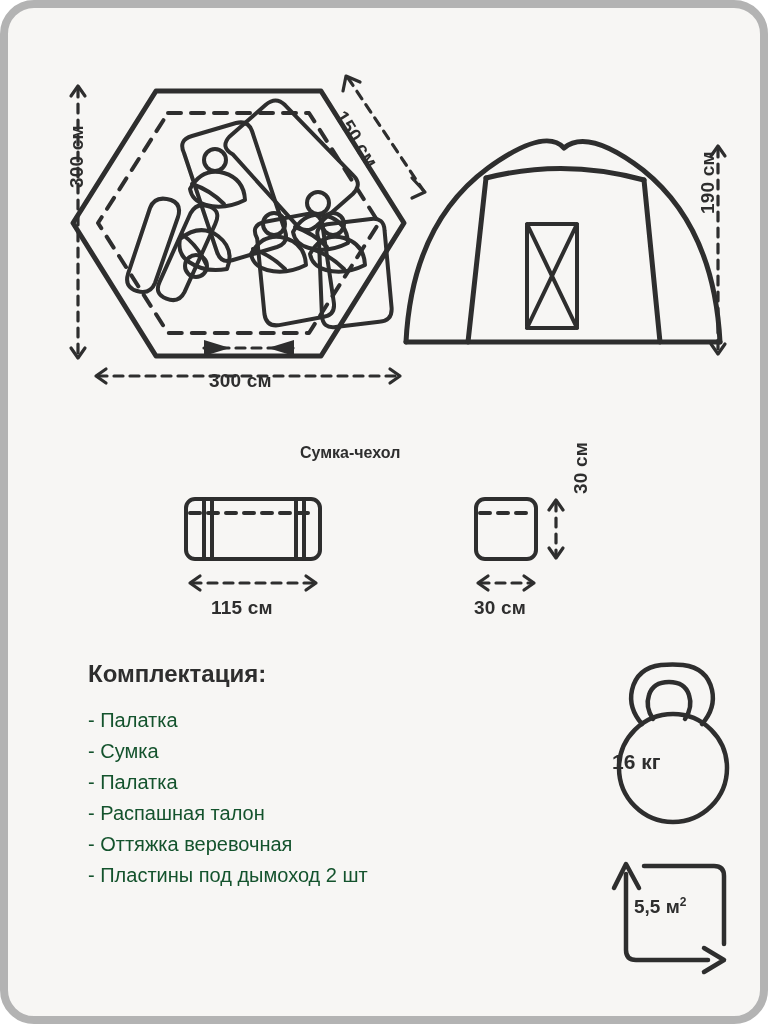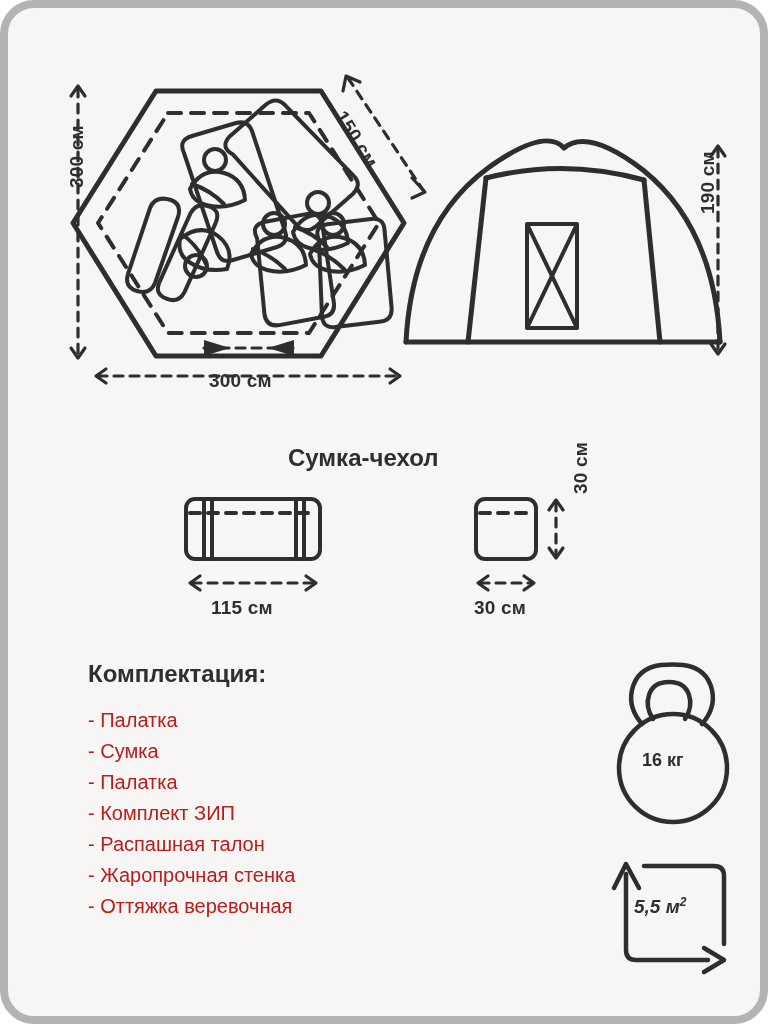--- a/index.html
+++ b/index.html
@@ -27,33 +27,33 @@
   .dim{font-size:19px;letter-spacing:.2px;}
   .dim-300v{left:58px;top:180px;transform:rotate(-90deg);transform-origin:left top;}
   .dim-300h{left:201px;top:362px;}
   .dim-150{left:341px;top:99px;transform:rotate(58deg);transform-origin:left top;}
   .dim-190v{left:689px;top:206px;transform:rotate(-90deg);transform-origin:left top;}
   .dim-115{left:203px;top:589px;}
   .dim-30h{left:466px;top:589px;}
   .dim-30v{left:562px;top:486px;transform:rotate(-90deg);transform-origin:left top;}
 
   
-  .bag-title{left:280px;top:436px;font-size:24px;}
+  .bag-title{left:292px;top:436px;font-size:16px;}
 
   
   .kit-title{left:80px;top:652px;font-size:24px;}
   .kit-list{position:absolute;left:80px;top:697px;width:440px;}
   .kit-item{
-    color:#b91c1c;font-size:20px;font-weight:normal;
+    color:#14532d;font-size:20px;font-weight:normal;
     line-height:31px;white-space:nowrap;
   }
 
   
-  .badge-weight{left:634px;top:742px;font-size:18px;}
-  .badge-area{left:626px;top:887px;font-size:19px;font-style:italic;}
+  .badge-weight{left:604px;top:742px;font-size:21px;}
+  .badge-area{left:626px;top:887px;font-size:19px;}
   .badge-area sup{font-size:12px;vertical-align:super;}
 </style>
 </head>
 <body>
 
 <div id="page">
 
   <svg class="layer" viewBox="0 0 752 1008" width="752" height="1008">
     <g fill="none" stroke="#2e2e2e" stroke-linecap="round" stroke-linejoin="round">
 
@@ -210,23 +210,22 @@
   <div class="txt dim dim-30h">30 см</div>
 
   <div class="txt dim dim-30v">30 см</div>
 
   <div class="txt kit-title">Комплектация:</div>
 
   <div class="kit-list">
       <div class="kit-item">- Палатка</div>
       <div class="kit-item">- Сумка</div>
       <div class="kit-item">- Палатка</div>
-      <div class="kit-item">- Комплект ЗИП</div>
       <div class="kit-item">- Распашная талон</div>
-      <div class="kit-item">- Жаропрочная стенка</div>
       <div class="kit-item">- Оттяжка веревочная</div>
+      <div class="kit-item">- Пластины под дымоход 2 шт</div>
     </div>
 
   <div class="txt badge-weight">16 кг</div>
 
   <div class="txt badge-area"><span>5,5 м</span><sup>2</sup></div>
 
 </div>
 
 </body></html>

